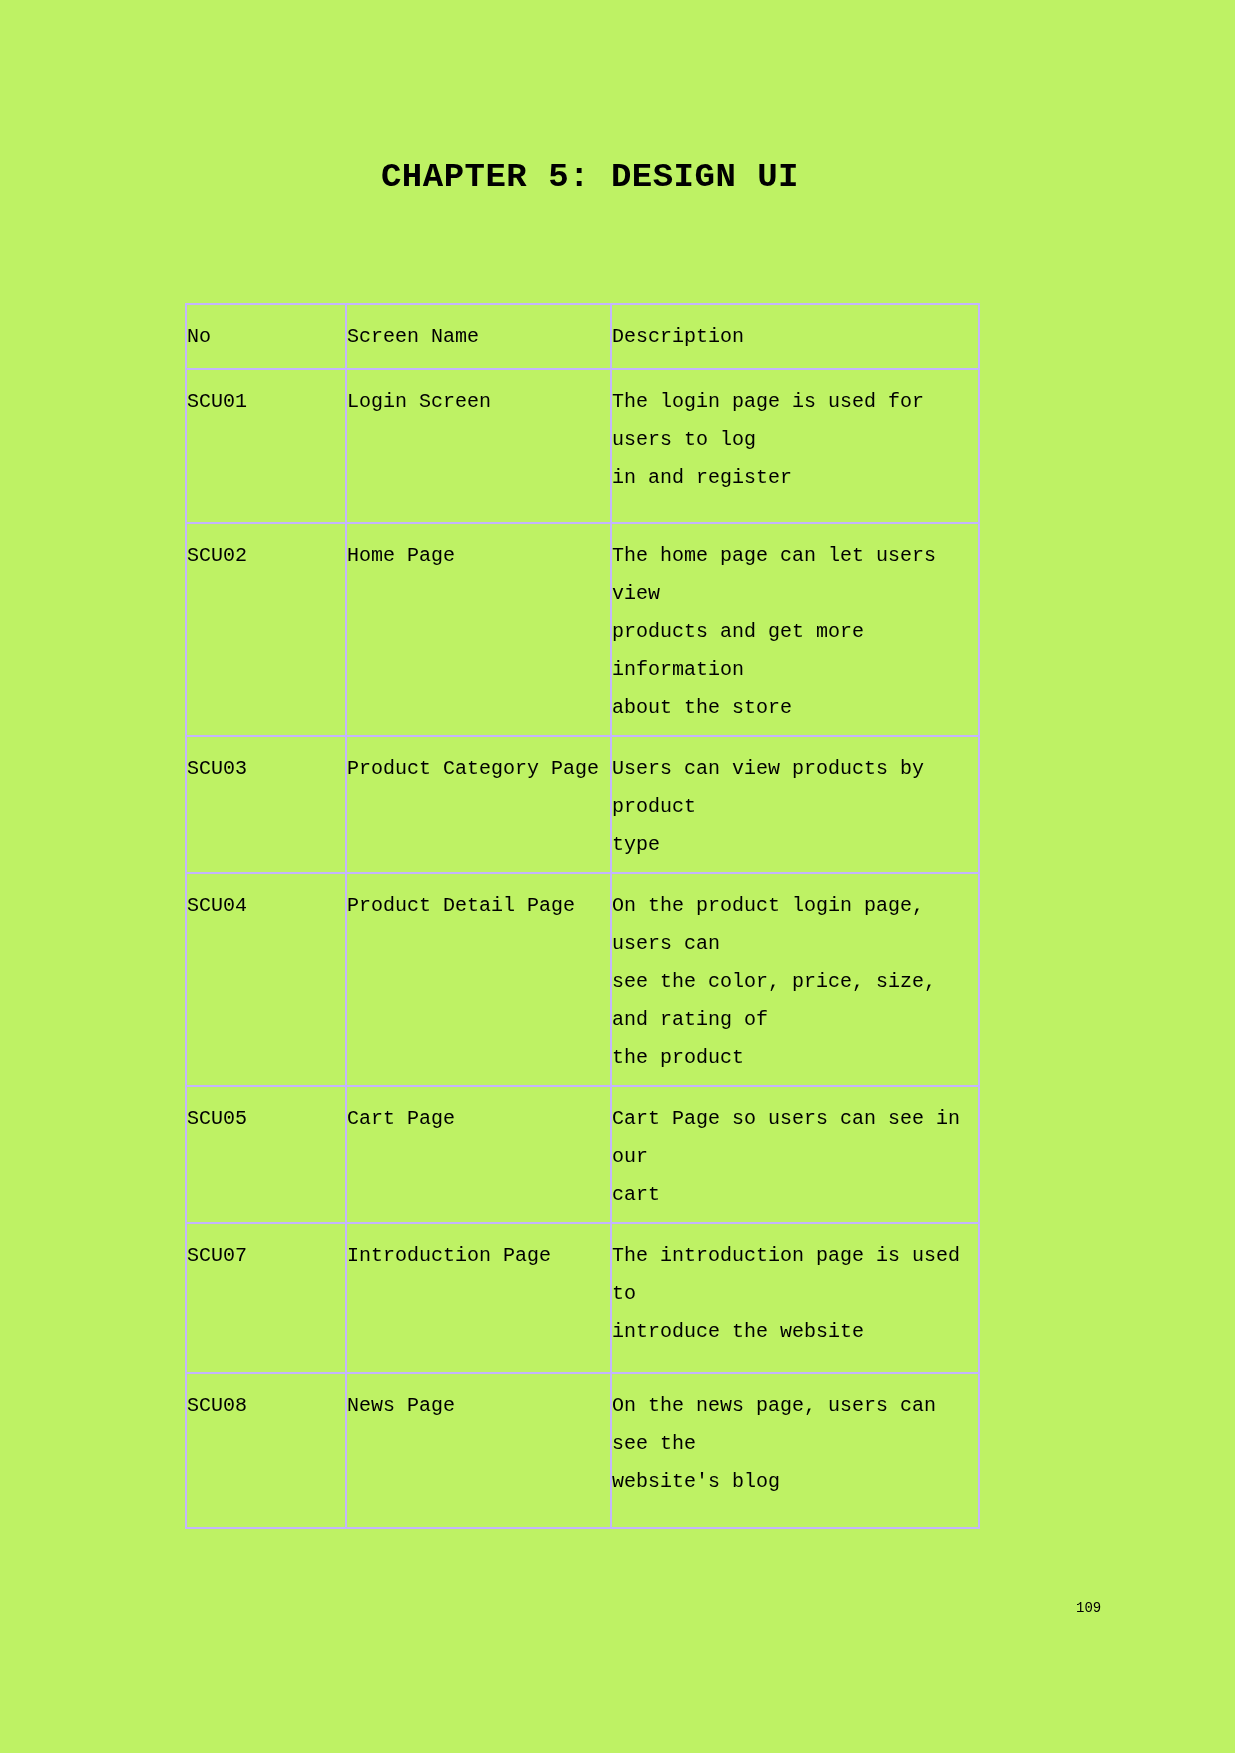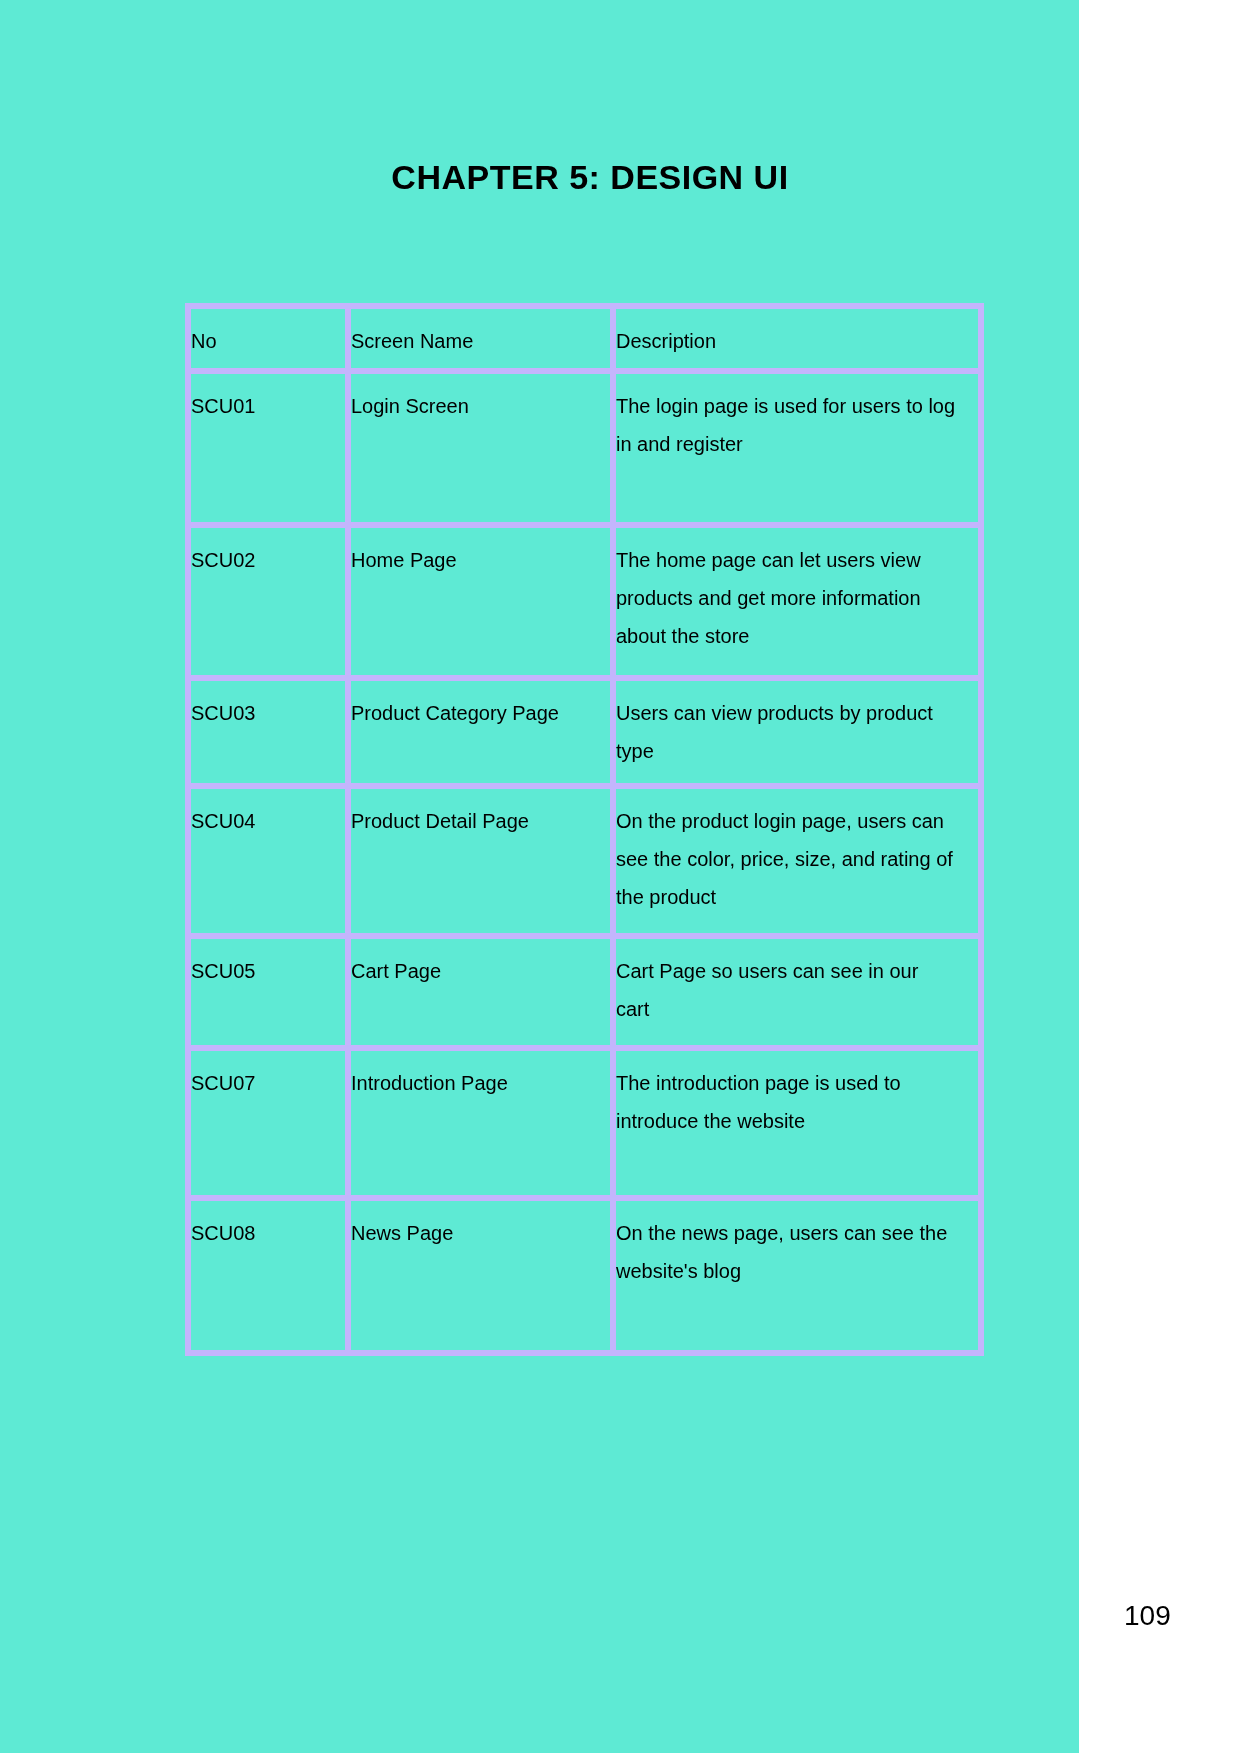--- a/index.html
+++ b/index.html
@@ -2,24 +2,24 @@
 <html><head>
 <meta charset="utf-8">
 <style>
   html, body {
     margin: 0;
     padding: 0;
     background: #ffffff;
   }
   .doc-page {
     position: relative;
-    width: 1079px;
+    width: 1235px;
     height: 1753px;
-    background: #5eead4;
-    font-family: Liberation Sans, sans-serif;
+    background: #bef264;
+    font-family: Liberation Mono, monospace;
     color: #000000;
   }
   .doc-title {
     position: absolute;
     top: 158px;
     left: 185px;
     width: 810px;
     text-align: center;
     font-size: 34px;
     font-weight: bold;
@@ -33,21 +33,21 @@
     border-collapse: collapse;
     table-layout: fixed;
     width: 793px;
     font-size: 20px;
   }
   table.design-table col.c1 { width: 160px; }
   table.design-table col.c2 { width: 265px; }
   table.design-table col.c3 { width: 368px; }
   table.design-table th,
   table.design-table td {
-    border: 6px solid #c4b5fd;
+    border: 2px solid #c4b5fd;
     vertical-align: top;
     text-align: left;
     font-weight: normal;
     padding: 13px 6px 8px 0;
     line-height: 38px;
     white-space: pre-line;
     overflow: hidden;
   }
   table.design-table thead th { height: 65px; box-sizing: border-box; }
   tbody tr:nth-child(1) td { height: 154px; box-sizing: border-box; }
@@ -55,22 +55,21 @@
   tbody tr:nth-child(3) td { height: 108px; box-sizing: border-box; }
   tbody tr:nth-child(4) td { height: 150px; box-sizing: border-box; }
   tbody tr:nth-child(5) td { height: 112px; box-sizing: border-box; }
   tbody tr:nth-child(6) td { height: 150px; box-sizing: border-box; }
   tbody tr:nth-child(7) td { height: 155px; box-sizing: border-box; margin-top: 48px; }
   tbody tr:nth-child(8) td { height: 153px; box-sizing: border-box; }
   .page-number {
     position: absolute;
     top: 1600px;
     left: 1076px;
-    font-size: 28px;
-    margin-left: 48px;
+    font-size: 14px;
   }
 </style>
 </head>
 <body>
 
 <div class="doc-page">
 
   <div class="doc-title">CHAPTER 5: DESIGN UI</div>
 
   <table class="design-table">

